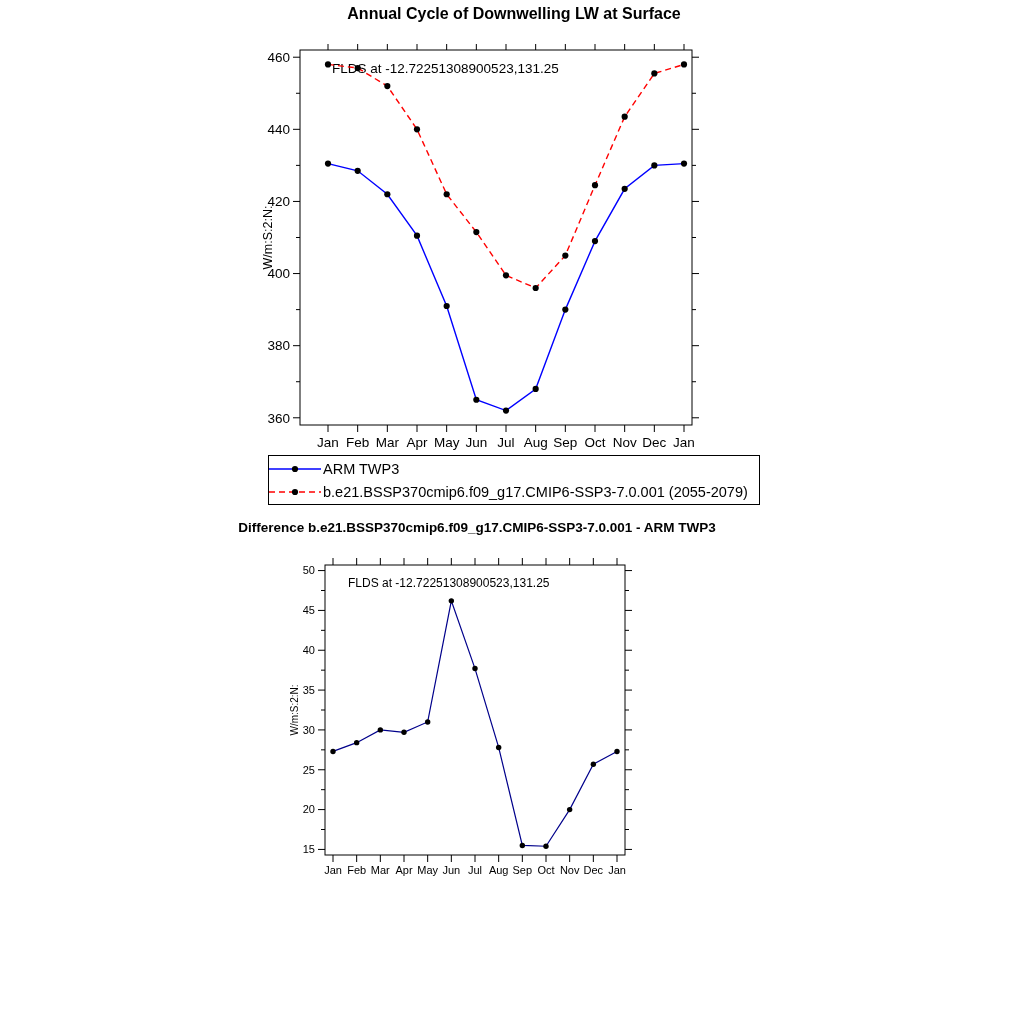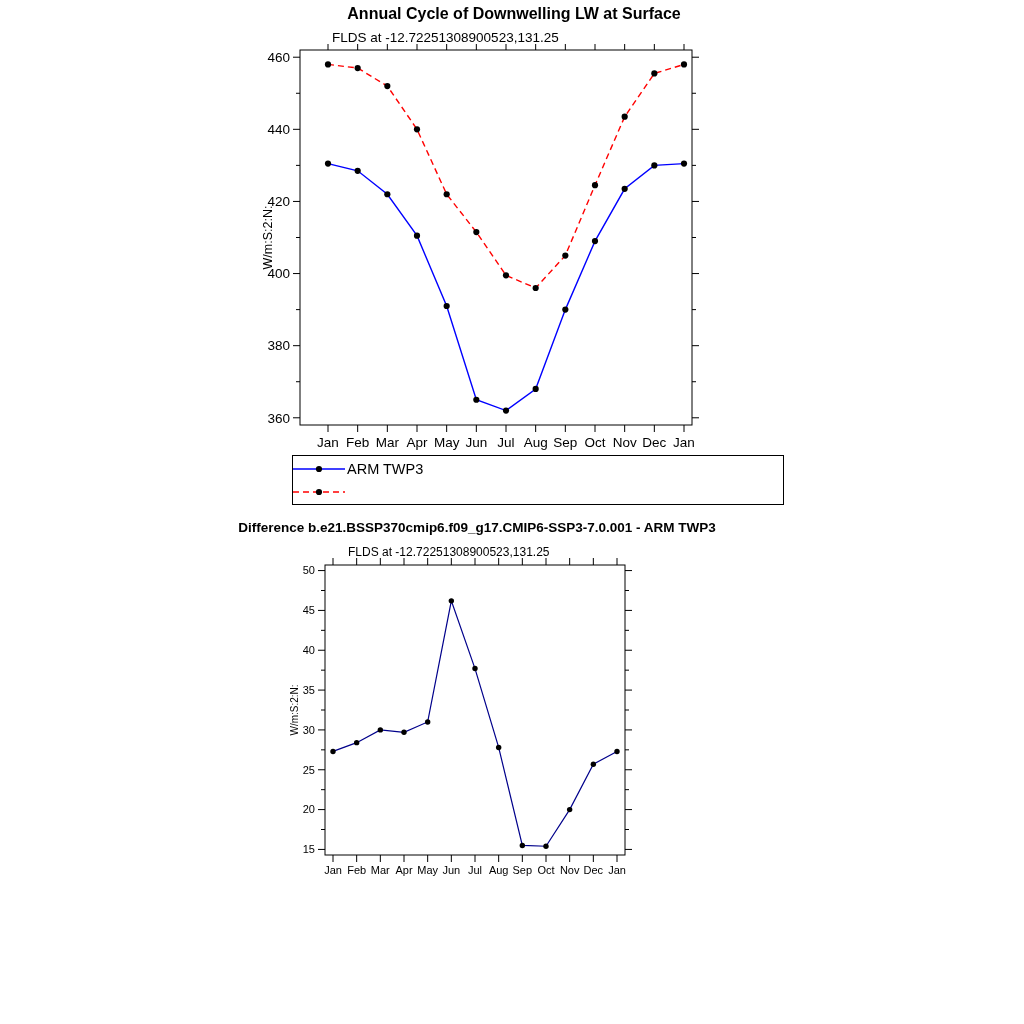--- a/index.html
+++ b/index.html
@@ -1,29 +1,29 @@
 <!DOCTYPE html>
 <html><head>
 <meta charset="utf-8">
 <style>
   html,body{margin:0;padding:0;background:#fff;}
   .page{position:relative;width:1024px;height:1024px;background:#ffffff;
         font-family:"Liberation Sans",sans-serif;color:#000;overflow:hidden;border-radius:32px;}
   .chart-title{position:absolute;text-align:center;font-weight:bold;}
-  .chart-subtitle{position:absolute;font-weight:normal;}
+  .chart-subtitle{position:absolute;font-weight:normal;margin-top:31px;}
   #title1{left:264px;top:5px;width:500px;font-size:16px;}
   #subtitle1{left:332px;top:30px;font-size:13.5px;}
   #title2{left:200px;top:520px;width:554px;font-size:13.5px;}
   #subtitle2{left:348px;top:545px;font-size:12px;}
   #chart1{position:absolute;left:240px;top:44px;}
   #chart2{position:absolute;left:280px;top:558px;}
   svg text{font-family:"Liberation Sans",sans-serif;fill:#000;}
   .legend{position:absolute;left:268px;top:455px;width:492px;height:50px;
           border:1px solid #000;box-sizing:border-box;background:#fff;
-          display:flex;flex-direction:column;justify-content:center;margin-left:24px;}
+          display:flex;flex-direction:column;justify-content:center;}
   .legend-row{display:flex;align-items:center;height:23px;}
   .legend-label{font-size:14.5px;margin-left:2px;white-space:nowrap;}
 </style>
 </head>
 <body>
 
 <div class="page">
 
   <div id="title1" class="chart-title">Annual Cycle of Downwelling LW at Surface</div>
   <div id="subtitle1" class="chart-subtitle">FLDS at -12.72251308900523,131.25</div>
@@ -134,20 +134,21 @@
           <line x1="0" y1="8" x2="52" y2="8" stroke="#0000ff" stroke-width="1.5"></line>
           <circle cx="26" cy="8" r="3.1" fill="#000000"></circle>
         </svg>
       <span class="legend-label">ARM TWP3</span>
     </div>
     <div class="legend-row">
       <svg width="52" height="16">
           <line x1="0" y1="8" x2="52" y2="8" stroke="#ff0000" stroke-width="1.5" stroke-dasharray="6,4"></line>
           <circle cx="26" cy="8" r="3.1" fill="#000000"></circle>
         </svg>
+      <span class="legend-label">b.e21.BSSP370cmip6.f09_g17.CMIP6-SSP3-7.0.001 (2055-2079)</span>
     </div>
   </div>
 
   <div id="title2" class="chart-title">Difference b.e21.BSSP370cmip6.f09_g17.CMIP6-SSP3-7.0.001 - ARM TWP3</div>
   <div id="subtitle2" class="chart-subtitle">FLDS at -12.72251308900523,131.25</div>
 
   <svg id="chart2" width="390" height="330">
       <rect x="45" y="7" width="300" height="290" fill="none" stroke="#000" stroke-width="1"></rect>
       <line x1="45" y1="291.4230769230769" x2="38" y2="291.4230769230769" stroke="#000" stroke-width="1"></line>
       <line x1="345" y1="291.4230769230769" x2="352" y2="291.4230769230769" stroke="#000" stroke-width="1"></line>

